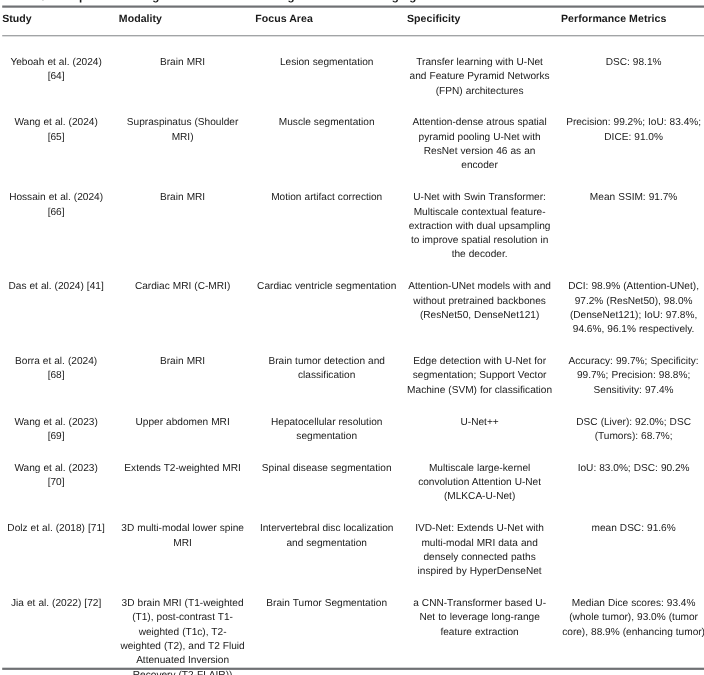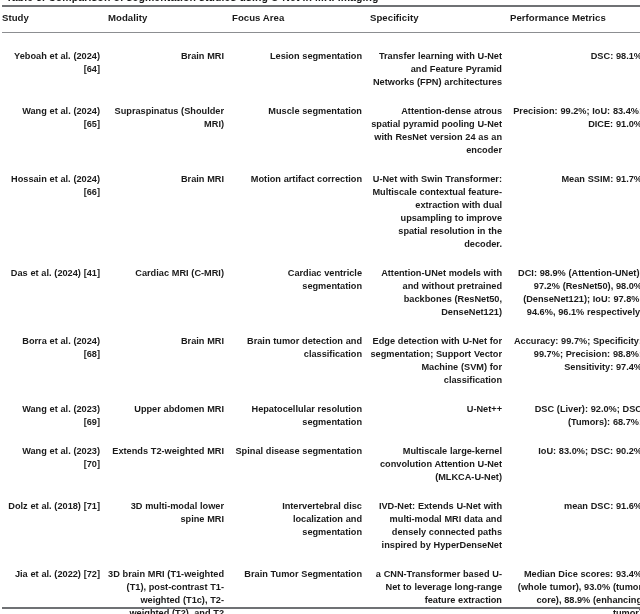--- a/index.html
+++ b/index.html
@@ -84,26 +84,25 @@
     text-align: left;
     vertical-align: top;
     font-weight: bold;
     font-size: 9.6px;
     padding: 0 8px 9px 0;
     letter-spacing: .05px;
     white-space: nowrap;
   }
 
   tbody td {
-    text-align: right;
+    text-align: center;
     vertical-align: top;
     padding: 8px 8px 8px 0;
     white-space: pre-line;
     word-spacing: .2px;
-    font-weight: bold;
   }
   tbody tr:first-child td { padding-top: 17px; }
 </style>
 </head>
 <body>
 
 <div id="page">
 
   <div class="caption-clip">Table 3. Comparison of segmentation studies using U-Net in MRI imaging</div>
 
@@ -135,21 +134,21 @@
         <td>Brain MRI</td>
         <td>Lesion segmentation</td>
         <td>Transfer learning with U-Net and Feature Pyramid Networks (FPN) architectures</td>
         <td>DSC: 98.1%</td>
       </tr>
       <tr>
         <td>Wang et al. (2024)
 [65]</td>
         <td>Supraspinatus (Shoulder MRI)</td>
         <td>Muscle segmentation</td>
-        <td>Attention-dense atrous spatial pyramid pooling U-Net with ResNet version 24 as an encoder</td>
+        <td>Attention-dense atrous spatial pyramid pooling U-Net with ResNet version 46 as an encoder</td>
         <td>Precision: 99.2%; IoU: 83.4%; DICE: 91.0%</td>
       </tr>
       <tr>
         <td>Hossain et al. (2024)
 [66]</td>
         <td>Brain MRI</td>
         <td>Motion artifact correction</td>
         <td>U-Net with Swin Transformer: Multiscale contextual feature-extraction with dual upsampling to improve spatial resolution in the decoder.</td>
         <td>Mean SSIM: 91.7%</td>
       </tr>

